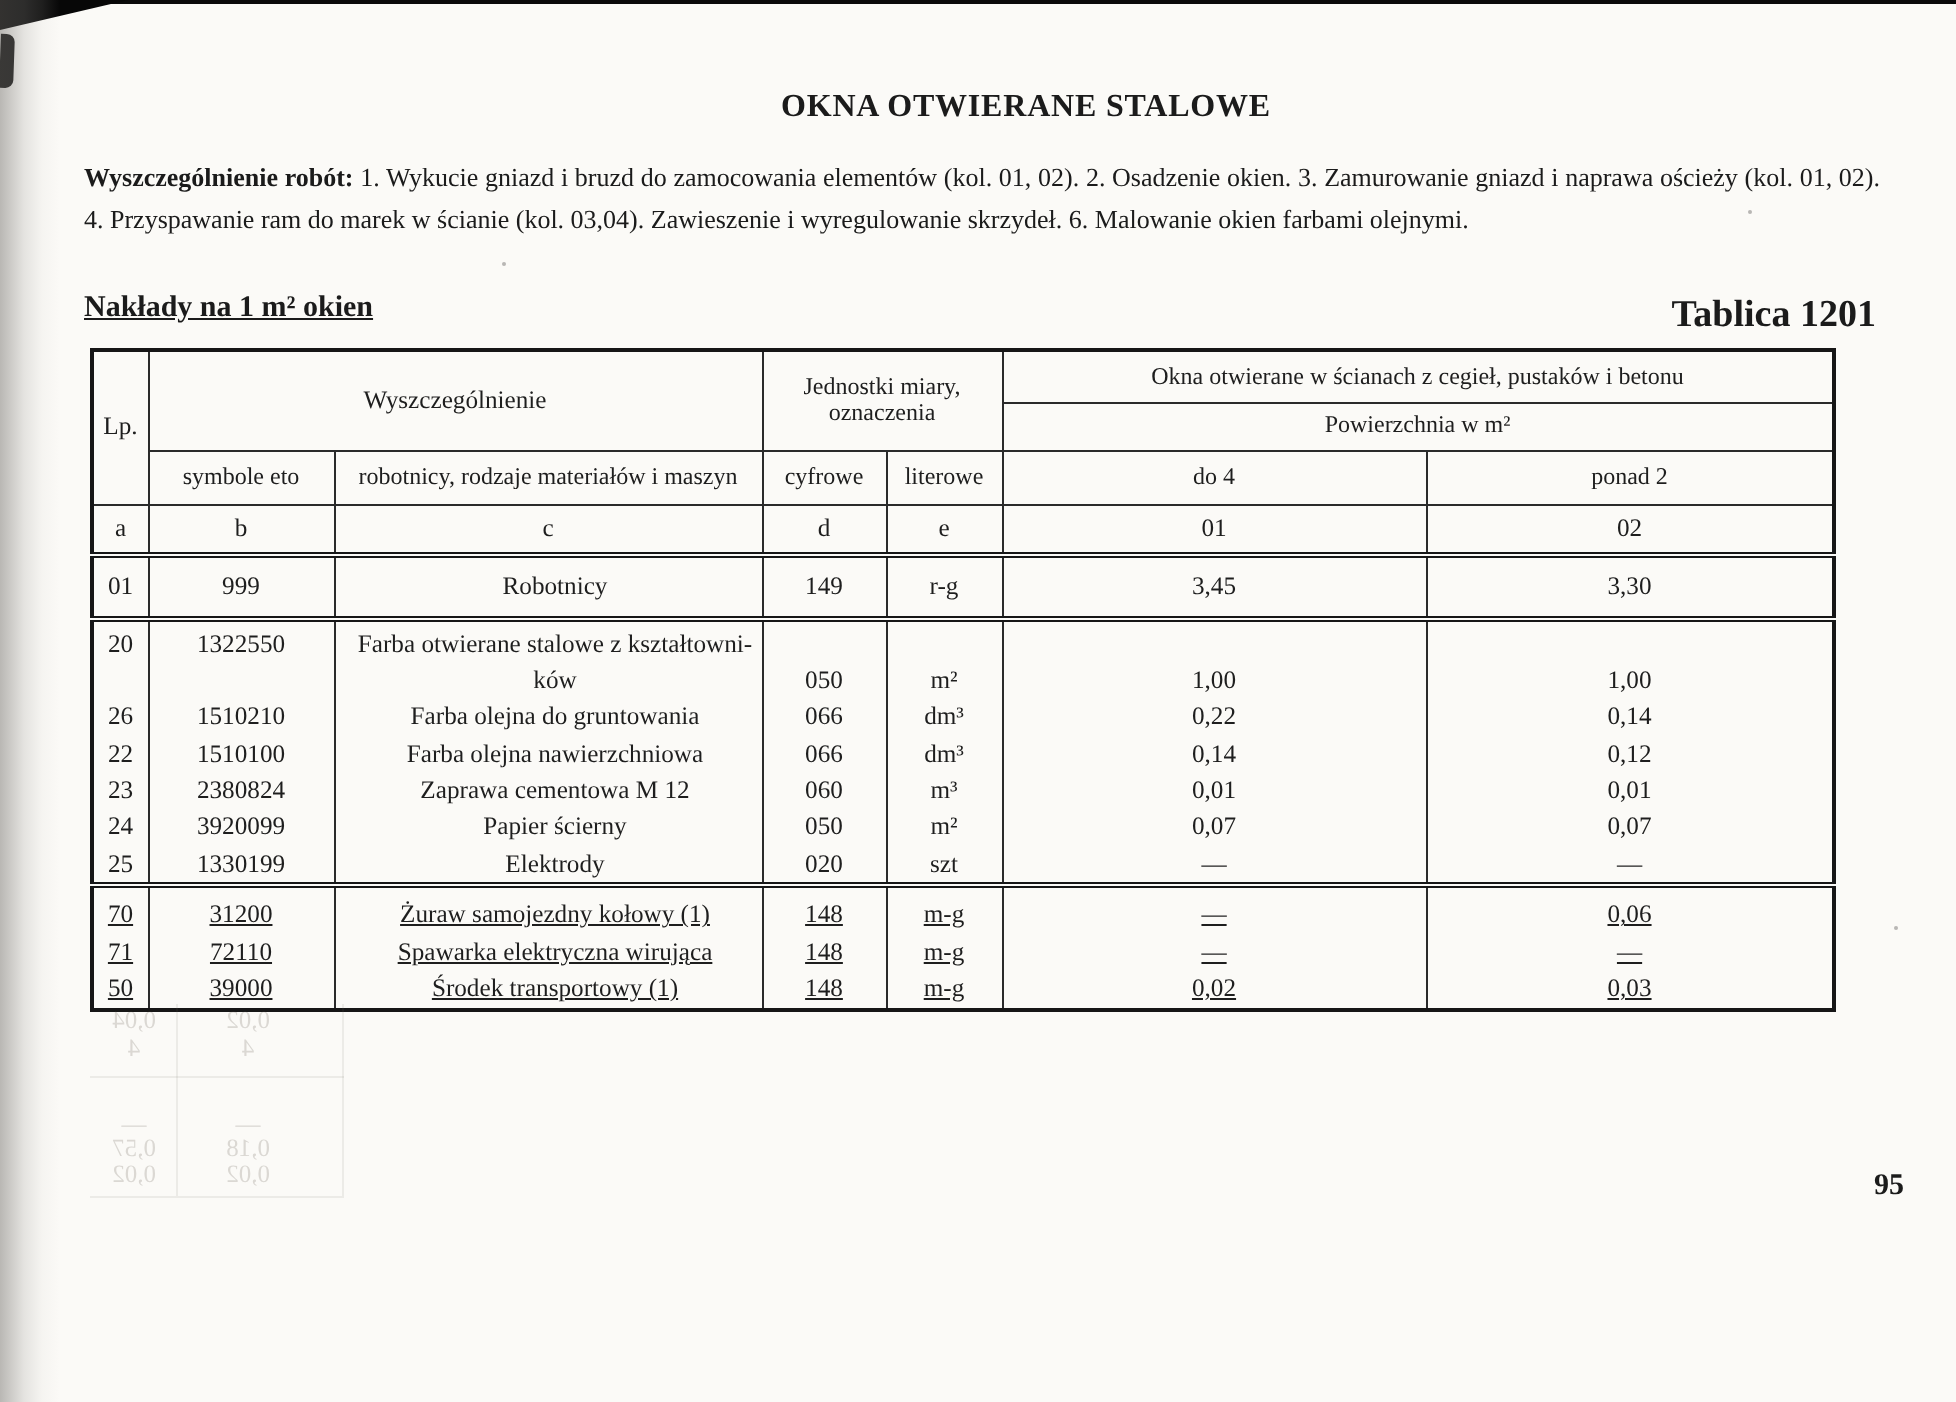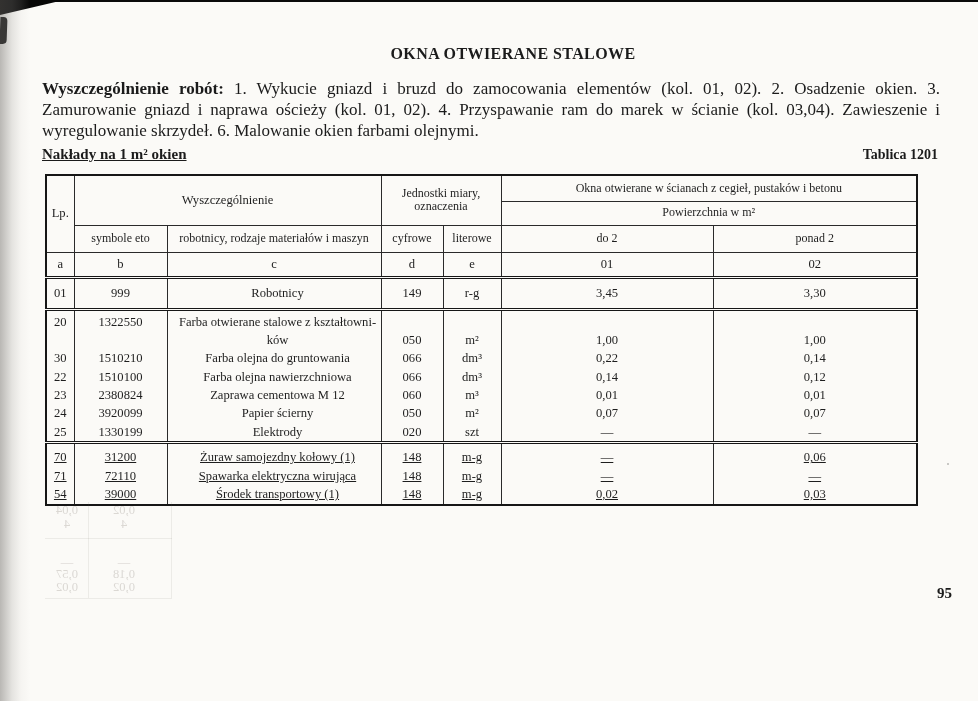--- a/index.html
+++ b/index.html
@@ -31,30 +31,30 @@
   .speck.s2 { left: 874px; top: 105px; width: 2px; height: 2px; }
   .speck.s3 { left: 947px; top: 463px; width: 2px; height: 2px; }
 
   
   .doc-title {
     position: absolute; left: 48px; right: 0; top: 45px;
     text-align: center; font-weight: bold; font-size: 16px; letter-spacing: 0.4px;
   }
   .works-para {
     position: absolute; left: 42px; top: 78px; width: 898px;
-    font-size: 17px; line-height: 21px; text-align: justify;
+    font-size: 13px; line-height: 21px; text-align: justify;
   }
   .works-label { font-weight: bold; }
   .caption-left {
     position: absolute; left: 42px; top: 146px;
     font-weight: bold; font-size: 15px; text-decoration: underline;
   }
   .caption-right {
     position: absolute; right: 40px; top: 147px;
-    font-weight: bold; font-size: 14px;
+    font-weight: bold; font-size: 19px;
   }
   .page-number {
     position: absolute; right: 26px; top: 585px;
     font-weight: bold; font-size: 15px;
   }
 
   
   table.norms {
     position: absolute; left: 45px; top: 174px; width: 871px;
     border-collapse: collapse; table-layout: fixed;
@@ -137,21 +137,21 @@
         <th colspan="2" class="hdr-small">Okna otwierane w ścianach z cegieł, pustaków i betonu</th>
       </tr>
       <tr class="hrow2">
         <th colspan="2" class="hdr-small">Powierzchnia w m²</th>
       </tr>
       <tr class="hrow3">
         <th class="hdr-small">symbole eto</th>
         <th class="hdr-small">robotnicy, rodzaje materiałów i maszyn</th>
         <th class="hdr-small">cyfrowe</th>
         <th class="hdr-small">literowe</th>
-        <th class="hdr-small">do 2</th>
+        <th class="hdr-small">do 4</th>
         <th class="hdr-small">ponad 2</th>
       </tr>
       <tr class="letters">
         <th>a</th>
         <th>b</th>
         <th>c</th>
         <th>d</th>
         <th>e</th>
         <th>01</th>
         <th>02</th>
@@ -178,21 +178,21 @@
             <div class="ln tall">3,45</div>
           </td>
           <td>
             <div class="ln tall">3,30</div>
           </td>
         </tr>
         <tr class="g2 sep">
           <td>
             <div class="ln">20</div>
             <div class="ln"></div>
-            <div class="ln">30</div>
+            <div class="ln">26</div>
             <div class="ln">22</div>
             <div class="ln">23</div>
             <div class="ln">24</div>
             <div class="ln">25</div>
           </td>
           <td>
             <div class="ln">1322550</div>
             <div class="ln"></div>
             <div class="ln">1510210</div>
             <div class="ln">1510100</div>
@@ -243,21 +243,21 @@
             <div class="ln">0,12</div>
             <div class="ln">0,01</div>
             <div class="ln">0,07</div>
             <div class="ln">—</div>
           </td>
         </tr>
         <tr class="g3 sep">
           <td>
             <div class="ln">70</div>
             <div class="ln">71</div>
-            <div class="ln">54</div>
+            <div class="ln">50</div>
           </td>
           <td>
             <div class="ln">31200</div>
             <div class="ln">72110</div>
             <div class="ln">39000</div>
           </td>
           <td class="left">
             <div class="ln">Żuraw samojezdny kołowy (1)</div>
             <div class="ln">Spawarka elektryczna wirująca</div>
             <div class="ln">Środek transportowy (1)</div>

